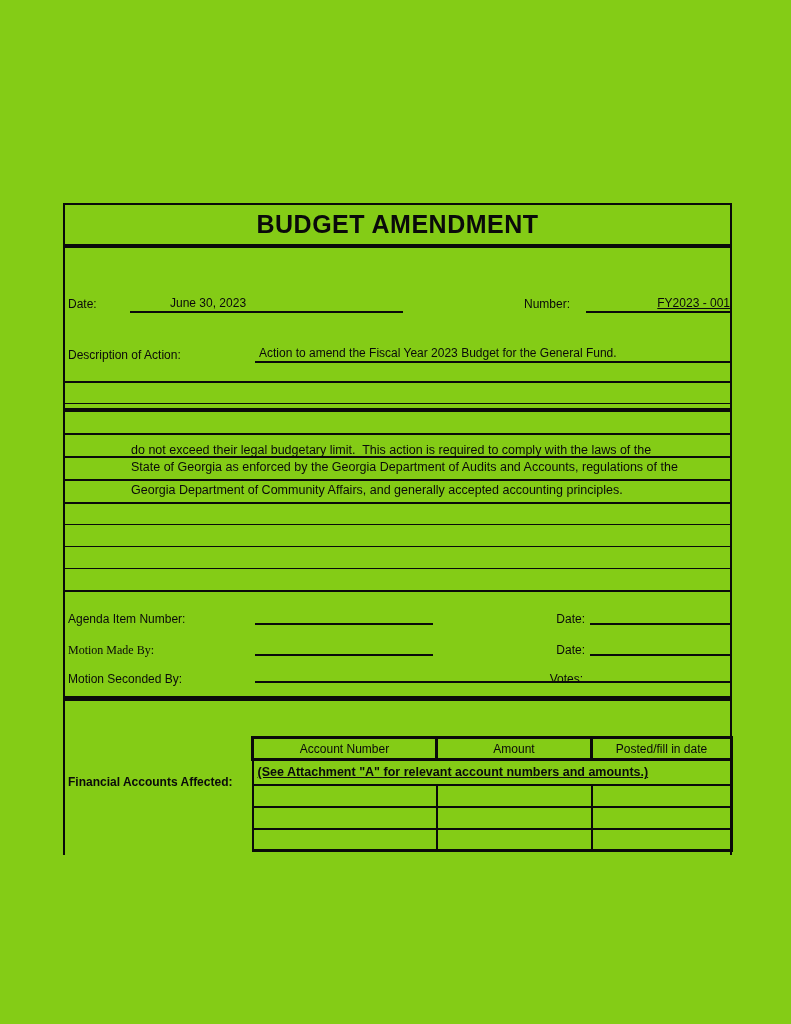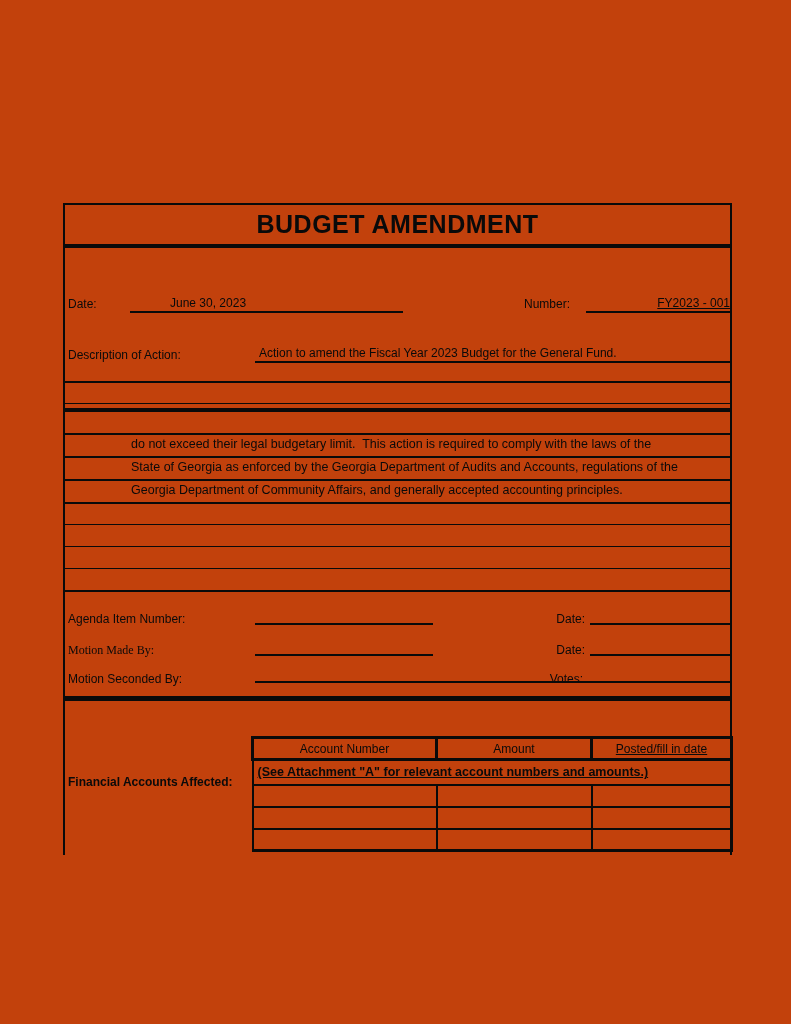--- a/index.html
+++ b/index.html
@@ -1,18 +1,18 @@
 <!DOCTYPE html>
 <html><head>
 <meta charset="utf-8">
 <style>
   * { margin:0; padding:0; box-sizing:border-box; }
   html,body { background:#ffffff; }
   .page {
-    position:relative; width:791px; height:1024px; background:#c2410c;
+    position:relative; width:791px; height:1024px; background:#84cc16;
     font-family:"Liberation Sans", sans-serif; color:#0a0a0a; overflow:hidden;
   }
   .form-box {
     position:absolute; left:63px; top:203px; width:669px; height:652px;
     border-left:2px solid #0a0a0a; border-right:2px solid #0a0a0a; border-top:2px solid #0a0a0a;
   }
   .title-bar {
     position:absolute; left:0; top:0; width:665px; height:43px;
     border-bottom:4px solid #0a0a0a;
     display:flex; align-items:center; justify-content:center;
@@ -41,21 +41,21 @@
   .acct-table th {
     border:3px solid #0a0a0a; font-weight:normal; font-size:12px;
     height:22px; text-align:center; padding:0;
   }
   .acct-table td { border:2px solid #0a0a0a; height:22px; padding:0 4px; }
   .acct-table td.note {
     font-weight:bold; font-size:12.5px; height:25px; border-bottom:2px solid #0a0a0a;
   }
   .acct-table td.note span { text-decoration:underline; }
   .acct-table tr:last-child td { border-bottom:3px solid #0a0a0a; }
-  .col-1 { width:184px; } .col-2 { width:155px; } .col-3 { width:140px;text-decoration:underline; }
+  .col-1 { width:184px; } .col-2 { width:155px; } .col-3 { width:140px; }
 </style>
 </head>
 <body>
 
 <div class="page">
   <div class="form-box">
 
     <div class="title-bar">
       <span>BUDGET AMENDMENT</span>
     </div>
@@ -73,21 +73,21 @@
     <div class="rule" style="top:203px; height:4px;"></div>
     <div class="rule" style="top:228px; height:2px;"></div>
     <div class="rule" style="top:251px; height:2px;"></div>
     <div class="rule" style="top:274px; height:2px;"></div>
     <div class="rule" style="top:297px; height:2px;"></div>
     <div class="rule" style="top:319px; height:1px;"></div>
     <div class="rule" style="top:341px; height:1px;"></div>
     <div class="rule" style="top:363px; height:1px;"></div>
     <div class="rule" style="top:385px; height:2px;"></div>
 
-    <div class="para" style="top:229px;">do not exceed their legal budgetary limit.  This action is required to comply with the laws of the</div>
+    <div class="para" style="top:235px;">do not exceed their legal budgetary limit.  This action is required to comply with the laws of the</div>
     <div class="para" style="top:252px;">State of Georgia as enforced by the Georgia Department of Audits and Accounts, regulations of the</div>
     <div class="para" style="top:275px;">Georgia Department of Community Affairs, and generally accepted accounting principles.</div>
 
     <div class="lbl" style="left:3px; top:407px;">Agenda Item Number:</div>
     <div class="fld" style="left:190px; top:402px; width:178px;"></div>
     <div class="lbl lbl-r" style="left:440px; top:407px; width:80px;">Date:</div>
     <div class="fld" style="left:525px; top:402px; width:140px;"></div>
 
     <div class="lbl" style="left:3px; top:438px;font-family:Liberation Serif, serif;">Motion Made By:</div>
     <div class="fld" style="left:190px; top:433px; width:178px;"></div>

